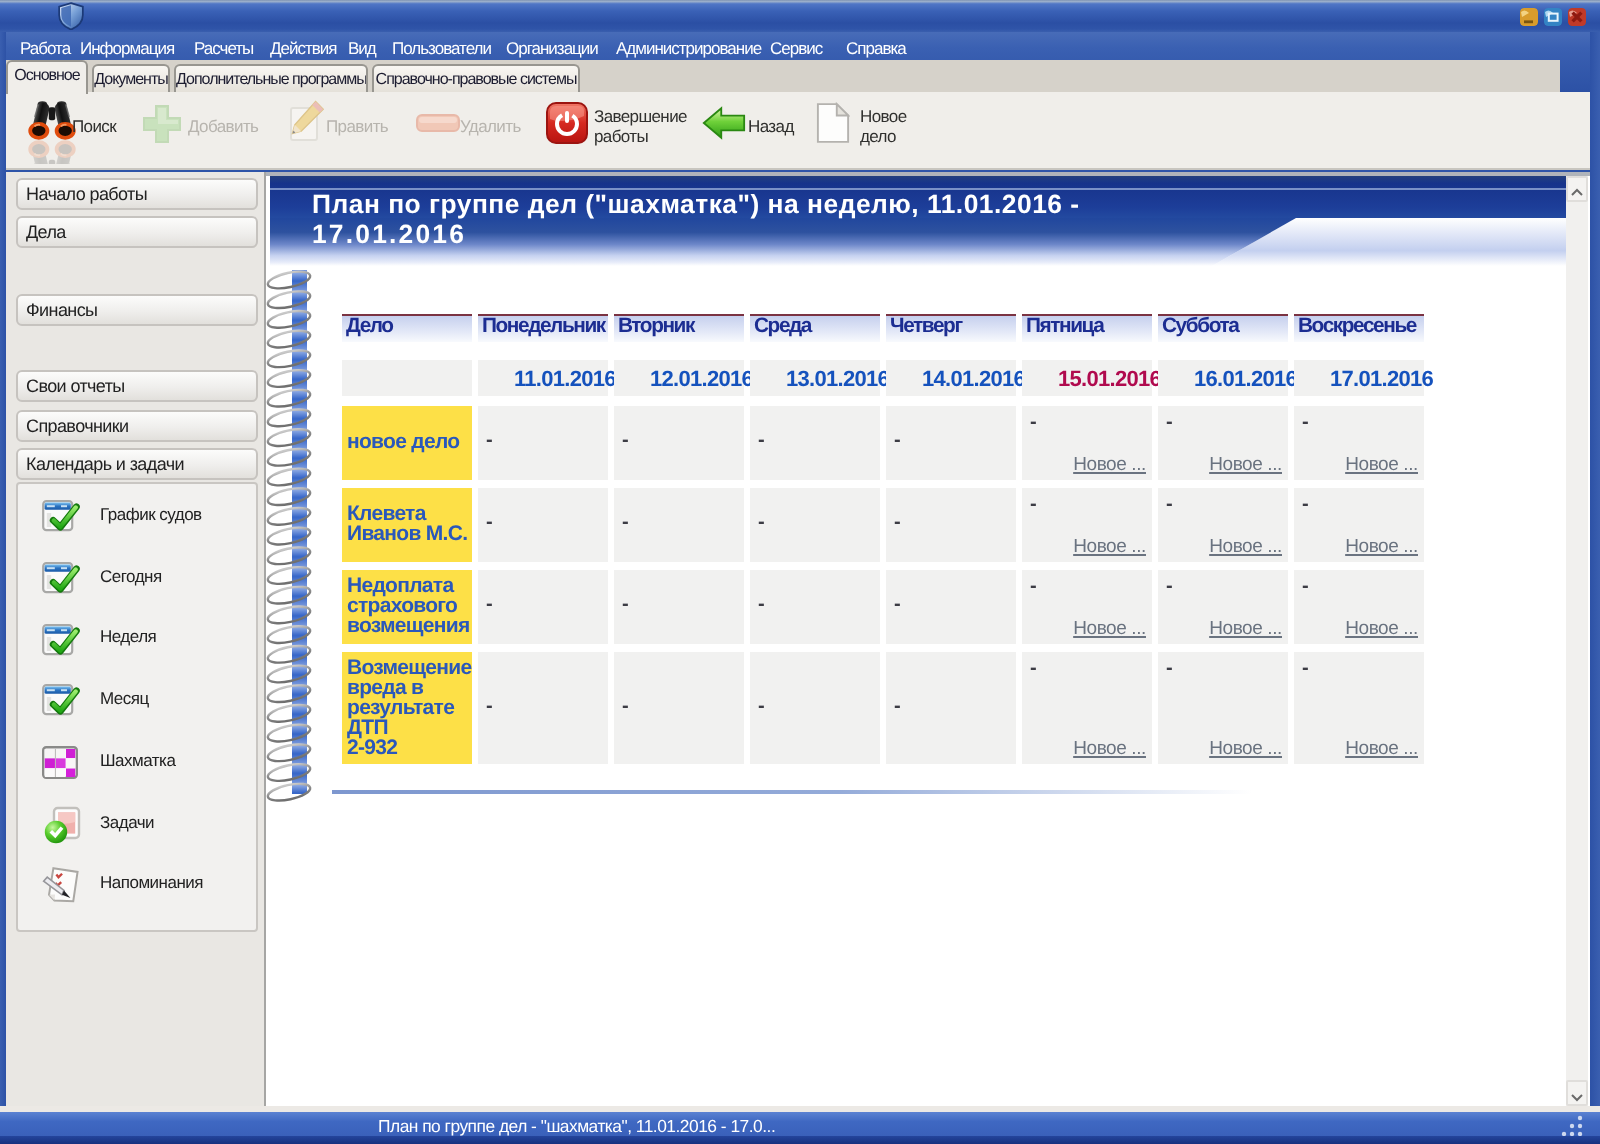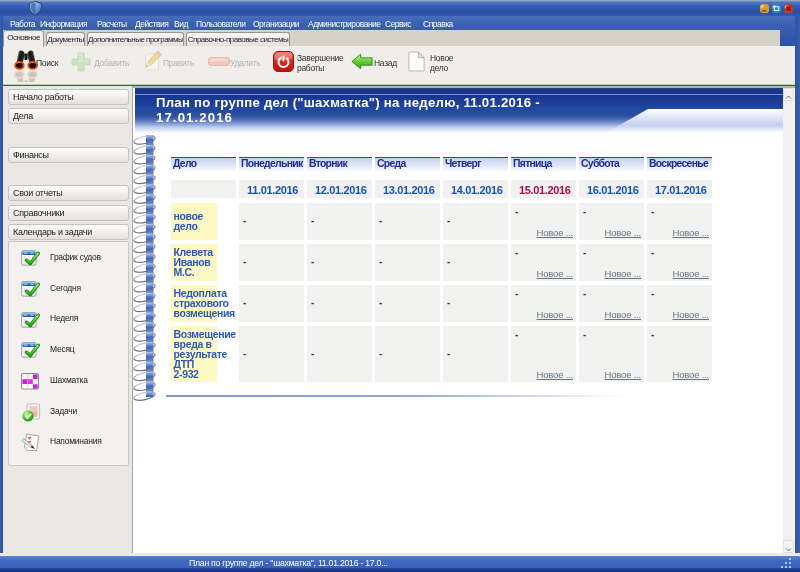--- a/index.html
+++ b/index.html
@@ -35,25 +35,25 @@
 #iconpanel { position:absolute; left:5px; top:155px; width:121px; height:225px; background:#f2f1ef; border:1px solid #c9c6c2; border-radius:2px; }
 .sit { position:absolute; left:47px; font-size:8.5px; letter-spacing:-0.25px; color:#222; }
 
 #main { position:absolute; left:133px; top:86px; width:662px; height:467px; background:#fff; border-top:2px solid #b0b4ba; }
 #splitter { position:absolute; left:132px; top:86px; width:1px; height:467px; background:#a6a6a4; }
 
 .hc { position:absolute; top:157px; width:65px; height:14px; border-top:1.5px solid #7b3342;
   background:linear-gradient(180deg,#c6d0ee 0%,#e3e8f7 60%,#f8fafd 100%);
   font-size:10.4px; font-weight:bold; color:#1c2d92; letter-spacing:-0.7px; line-height:12.5px; padding-left:2px; overflow:hidden; }
 .dc { position:absolute; top:180px; width:65px; height:18px; background:#f1f1f0;
-  font-size:11px; font-weight:bold; color:#1552bd; letter-spacing:-0.35px; line-height:20px; padding-left:8px; }
+  font-size:11px; font-weight:bold; color:#1552bd; letter-spacing:-0.35px; line-height:20px; padding-left:18px; }
 .cell { position:absolute; width:65px; background:#f1f1f0; }
 .dash { position:absolute; left:4px; font-size:10px; font-weight:bold; color:#3c3c44; }
 .novoe { position:absolute; right:3px; bottom:2px; font-size:9.5px; color:#6a7380; text-decoration:underline; letter-spacing:-0.2px; }
-.case { position:absolute; left:171px; width:46px; background:#fef9c3; font-size:10.5px; font-weight:bold;
+.case { position:absolute; left:171px; width:65px; background:#fde047; font-size:10.5px; font-weight:bold;
   color:#2a58bb; letter-spacing:-0.35px; line-height:10px; padding-left:2.5px; display:flex; flex-direction:column; justify-content:center; }
 
 #graystrip { position:absolute; left:0; top:553px; width:800px; height:3px; background:#ece9e5; }
 #statusbar { position:absolute; left:0; top:556px; width:800px; height:12px;
   background:linear-gradient(180deg,#5b82d2 0%,#3f68c2 40%,#3a61ba 100%); }
 #statusbar span { position:absolute; left:189px; top:1.5px; font-size:8.7px; color:#fff; letter-spacing:-0.25px; }
 #bottombar { position:absolute; left:0; top:568px; width:800px; height:4px; background:linear-gradient(180deg,#24459c,#16307e); }
 
 #lb { position:absolute; left:0; top:16px; width:3px; height:537px; background:linear-gradient(90deg,#3a5fb0,#2d52a6); }
 #rb { position:absolute; right:0; top:16px; width:5px; height:537px; background:linear-gradient(90deg,#2d52a6,#3a5fb0); }

